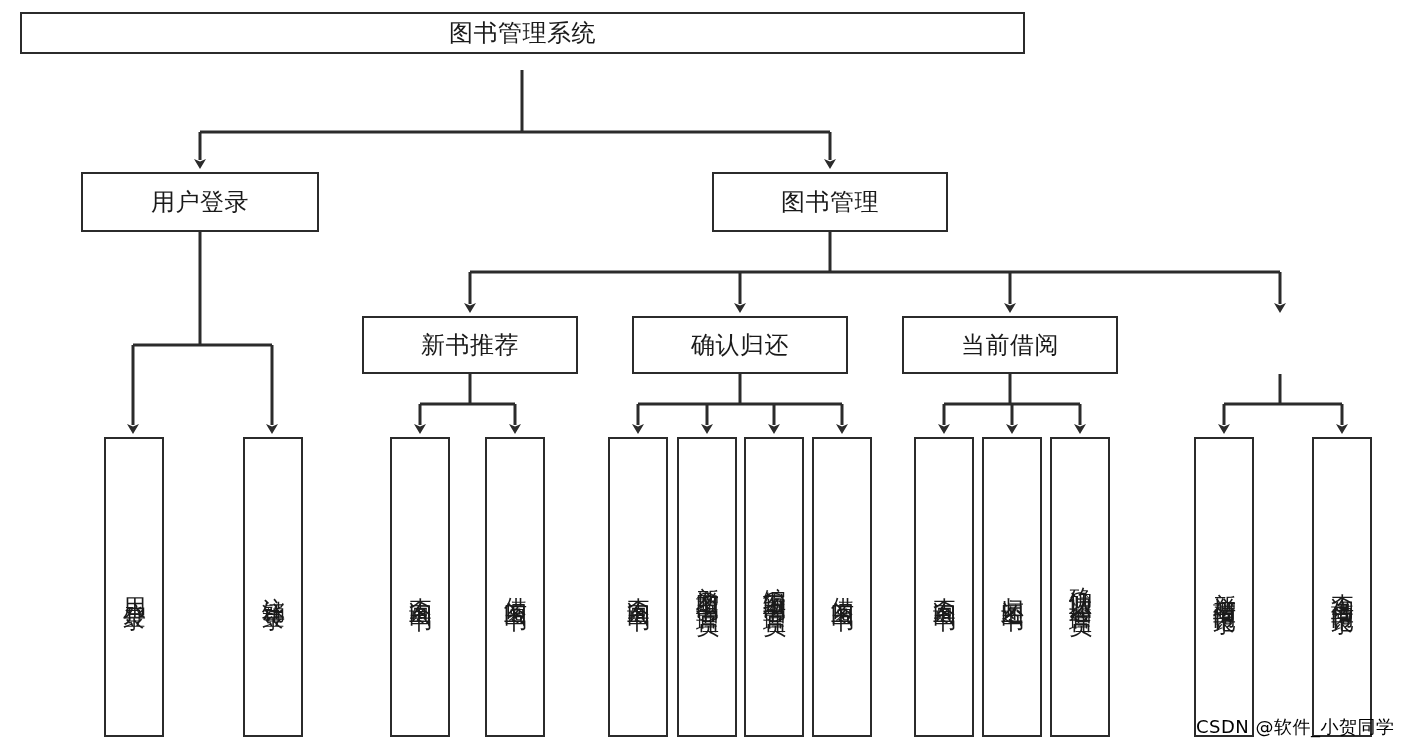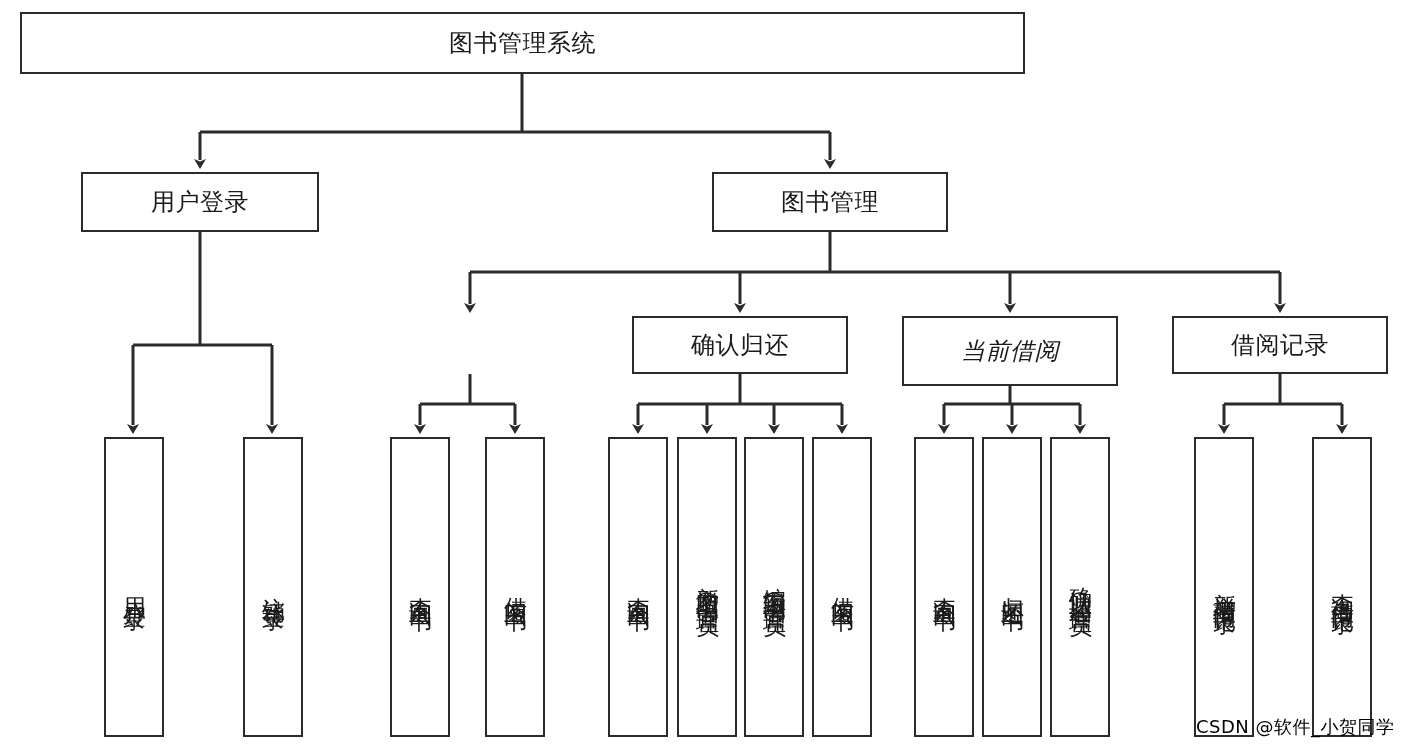--- a/index.html
+++ b/index.html
@@ -123,39 +123,39 @@
     </g>
 
     <g stroke="#2b2b2b" stroke-width="3" fill="none">
       <path d="M1280,374 L1280,404"></path>
       <path d="M1224,404 L1342,404"></path>
       <path d="M1224,404 L1224,425" marker-end="url(#arrow)"></path>
       <path d="M1342,404 L1342,425" marker-end="url(#arrow)"></path>
     </g>
   </svg>
 
-  <div class="node h" id="n-root" style="left: 20px; top: 12px; width: 1005px; height: 62px;">
+  <div class="node h" id="n-root" style="left: 20px; top: 12px; width: 1005px; height: 42px;">
     <span class="node-label">图书管理系统</span>
   </div>
 
   <div class="node h" id="n-l2-0" style="left: 81px; top: 172px; width: 238px; height: 60px;">
     <span class="node-label">用户登录</span>
   </div>
   <div class="node h" id="n-l2-1" style="left: 712px; top: 172px; width: 236px; height: 60px; text-align: center;">
     <span class="node-label">图书管理</span>
   </div>
 
+  <div class="node h" id="n-l3-0" style="left: 362px; top: 316px; width: 216px; height: 58px;">
+    <span class="node-label">新书推荐</span>
+  </div>
   <div class="node h" id="n-l3-1" style="left: 632px; top: 316px; width: 216px; height: 58px;">
     <span class="node-label">确认归还</span>
   </div>
-  <div class="node h" id="n-l3-2" style="left: 902px; top: 316px; width: 216px; height: 70px; font-style: italic;">
+  <div class="node h" id="n-l3-2" style="left: 902px; top: 316px; width: 216px; height: 58px;">
     <span class="node-label">当前借阅</span>
-  </div>
-  <div class="node h" id="n-l3-3" style="left: 1172px; top: 316px; width: 216px; height: 58px;">
-    <span class="node-label">借阅记录</span>
   </div>
 
   <div class="node v" id="n-lf-0" style="left: 104px; top: 437px; width: 60px; height: 300px;">
     <span class="node-label">用户登录</span>
   </div>
   <div class="node v" id="n-lf-1" style="left: 243px; top: 437px; width: 60px; height: 300px;">
     <span class="node-label">注销登录</span>
   </div>
   <div class="node v" id="n-lf-2" style="left: 390px; top: 437px; width: 60px; height: 300px;">
     <span class="node-label">查询图书</span>

